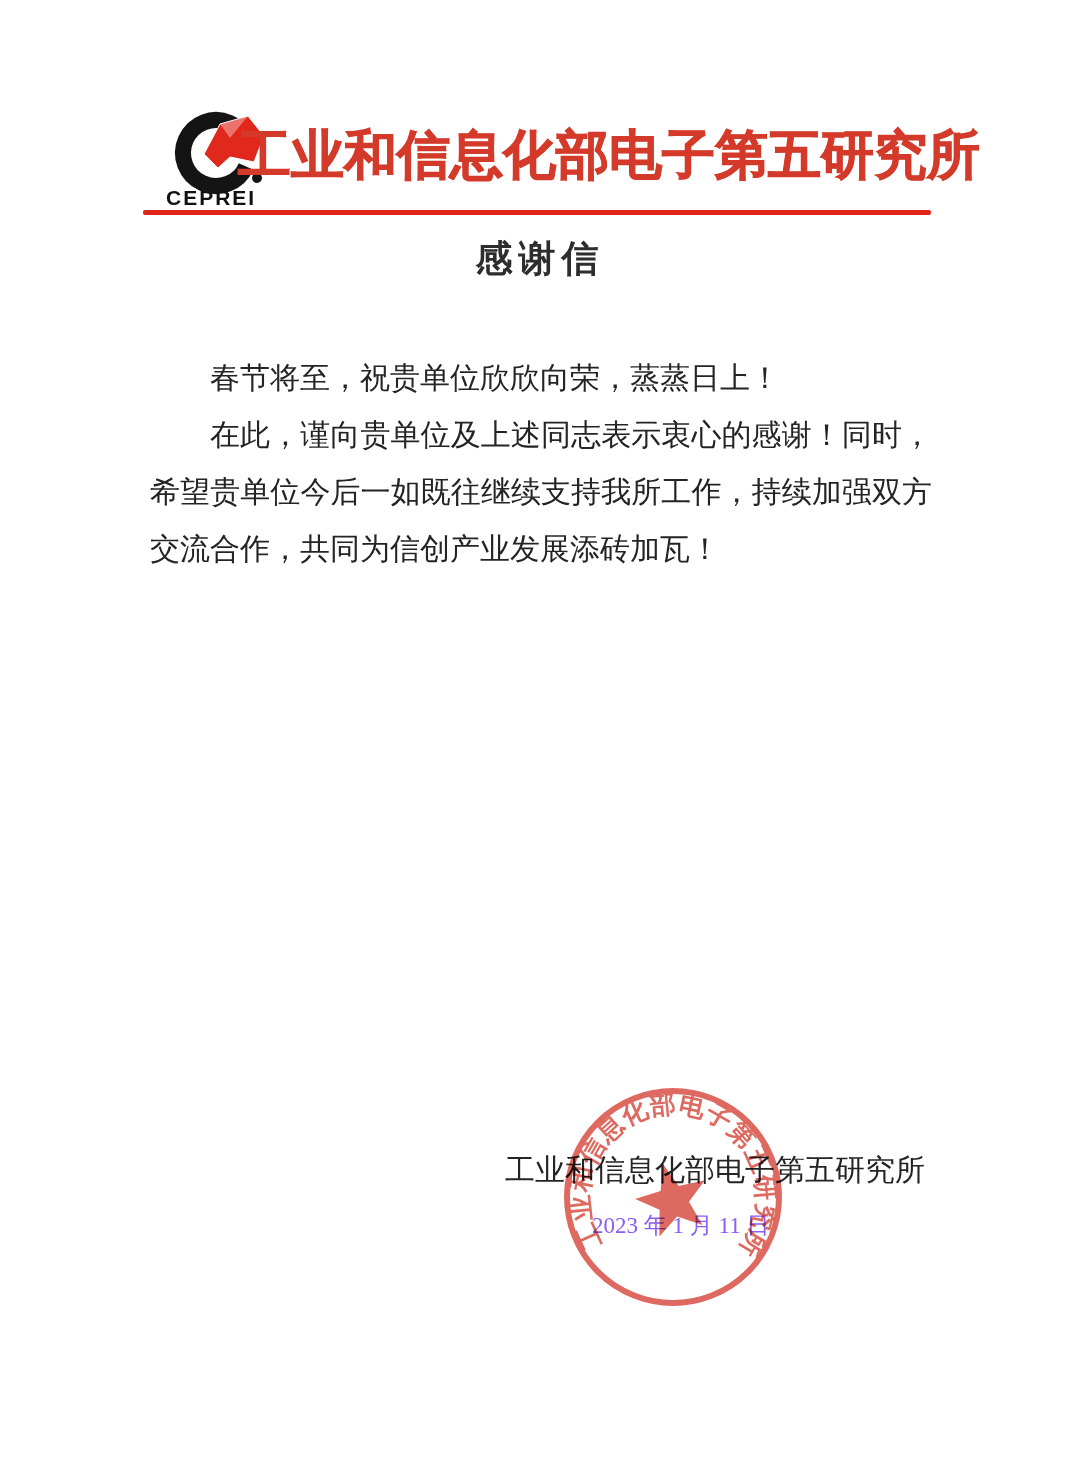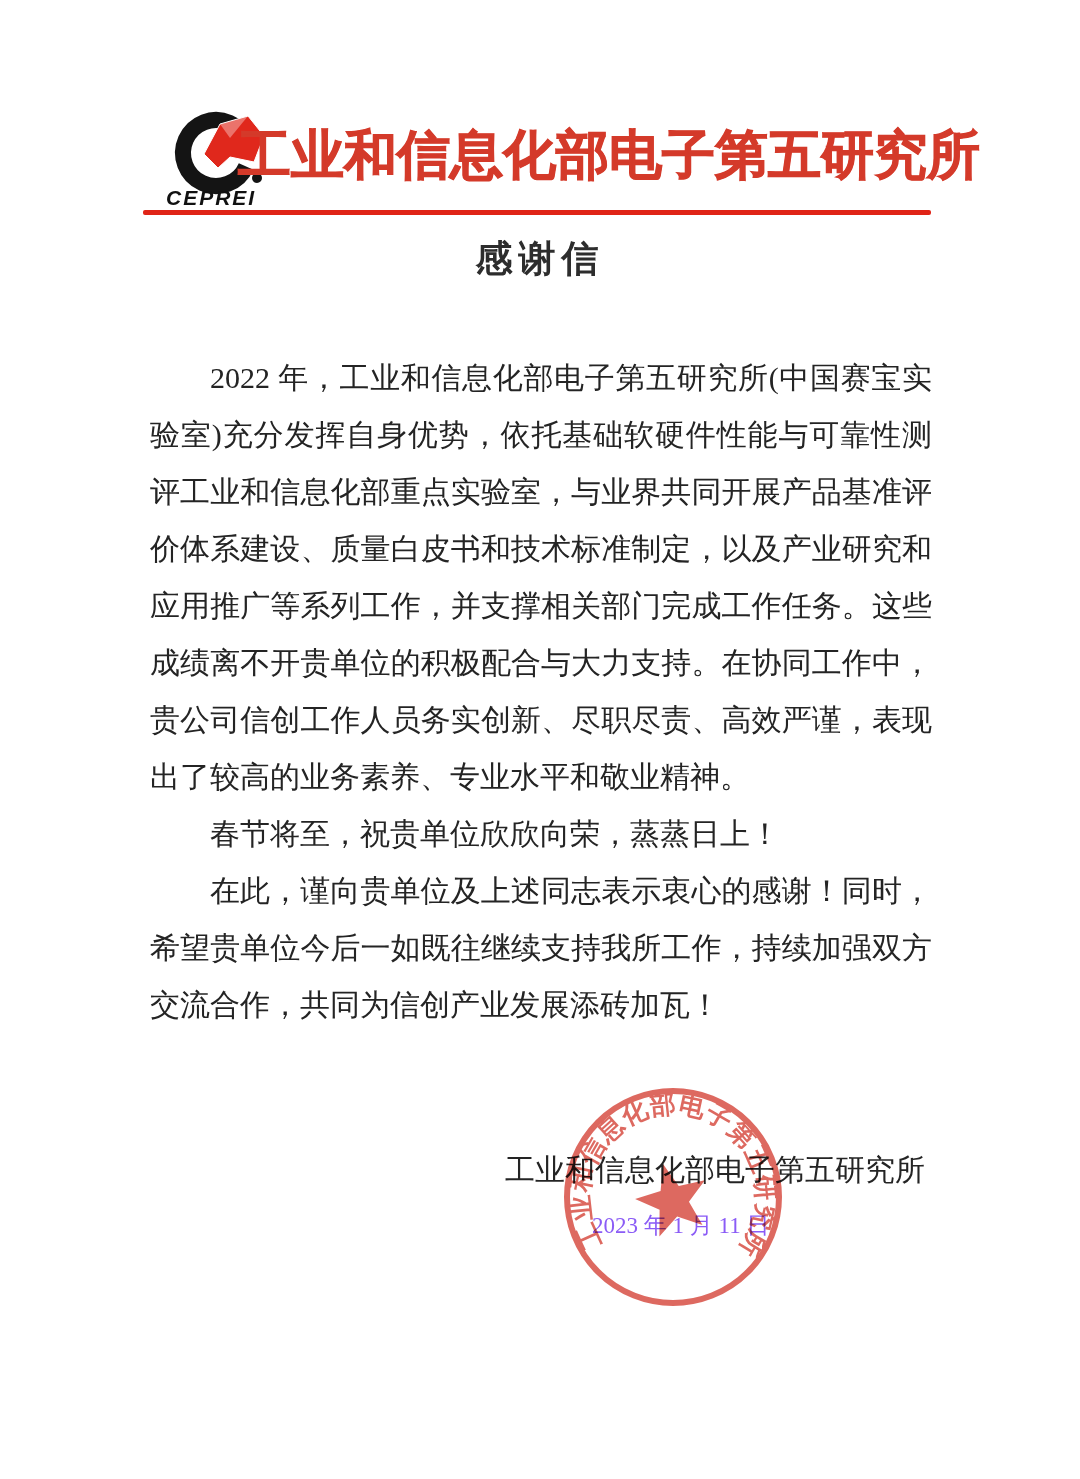--- a/index.html
+++ b/index.html
@@ -6,21 +6,21 @@
   .page{
     position:relative;
     width:1080px;height:1479px;
     margin:0 auto;
     background:#ffffff;
     overflow:hidden;
     font-family:"Liberation Serif","DejaVu Serif",serif;
     color:#262626;
   }
   
-  .logo{position:absolute;left:158px;top:108px;width:120px;height:104px;font-style:italic;}
+  .logo{position:absolute;left:158px;top:108px;width:120px;height:104px;}
   .logo-mark{position:absolute;left:0;top:0;}
   .logo-text{
     position:absolute;left:8px;top:78px;
     font-family:"Liberation Sans","DejaVu Sans",sans-serif;
     font-weight:bold;font-size:21px;letter-spacing:2px;color:#111;
   }
   .org-title{
     position:absolute;left:238px;top:120px;width:700px;
     font-size:53px;font-weight:bold;color:#d43a2a;
     letter-spacing:0px;white-space:nowrap;
@@ -80,21 +80,20 @@
     </svg>
     <div class="logo-text">CEPREI</div>
   </div>
 
   <div class="org-title">工业和信息化部电子第五研究所</div>
   <div class="red-rule"></div>
 
   <h1 class="doc-title">感谢信</h1>
 
   <div class="body-text">
-    <p class="indent">2022 年，工业和信息化部电子第五研究所(中国赛宝实验室)充分发挥自身优势，依托基础软硬件性能与可靠性测评工业和信息化部重点实验室，与业界共同开展产品基准评价体系建设、质量白皮书和技术标准制定，以及产业研究和应用推广等系列工作，并支撑相关部门完成工作任务。这些成绩离不开贵单位的积极配合与大力支持。在协同工作中，贵公司信创工作人员务实创新、尽职尽责、高效严谨，表现出了较高的业务素养、专业水平和敬业精神。</p>
     <p class="indent">春节将至，祝贵单位欣欣向荣，蒸蒸日上！</p>
     <p class="indent">在此，谨向贵单位及上述同志表示衷心的感谢！同时，希望贵单位今后一如既往继续支持我所工作，持续加强双方交流合作，共同为信创产业发展添砖加瓦！</p>
   </div>
 
   <div class="signature">工业和信息化部电子第五研究所</div>
   <div class="sign-date">2023 年 1 月 11 日</div>
 
   <div class="stamp">
     <svg width="232" height="232" viewBox="0 0 232 232">
 

